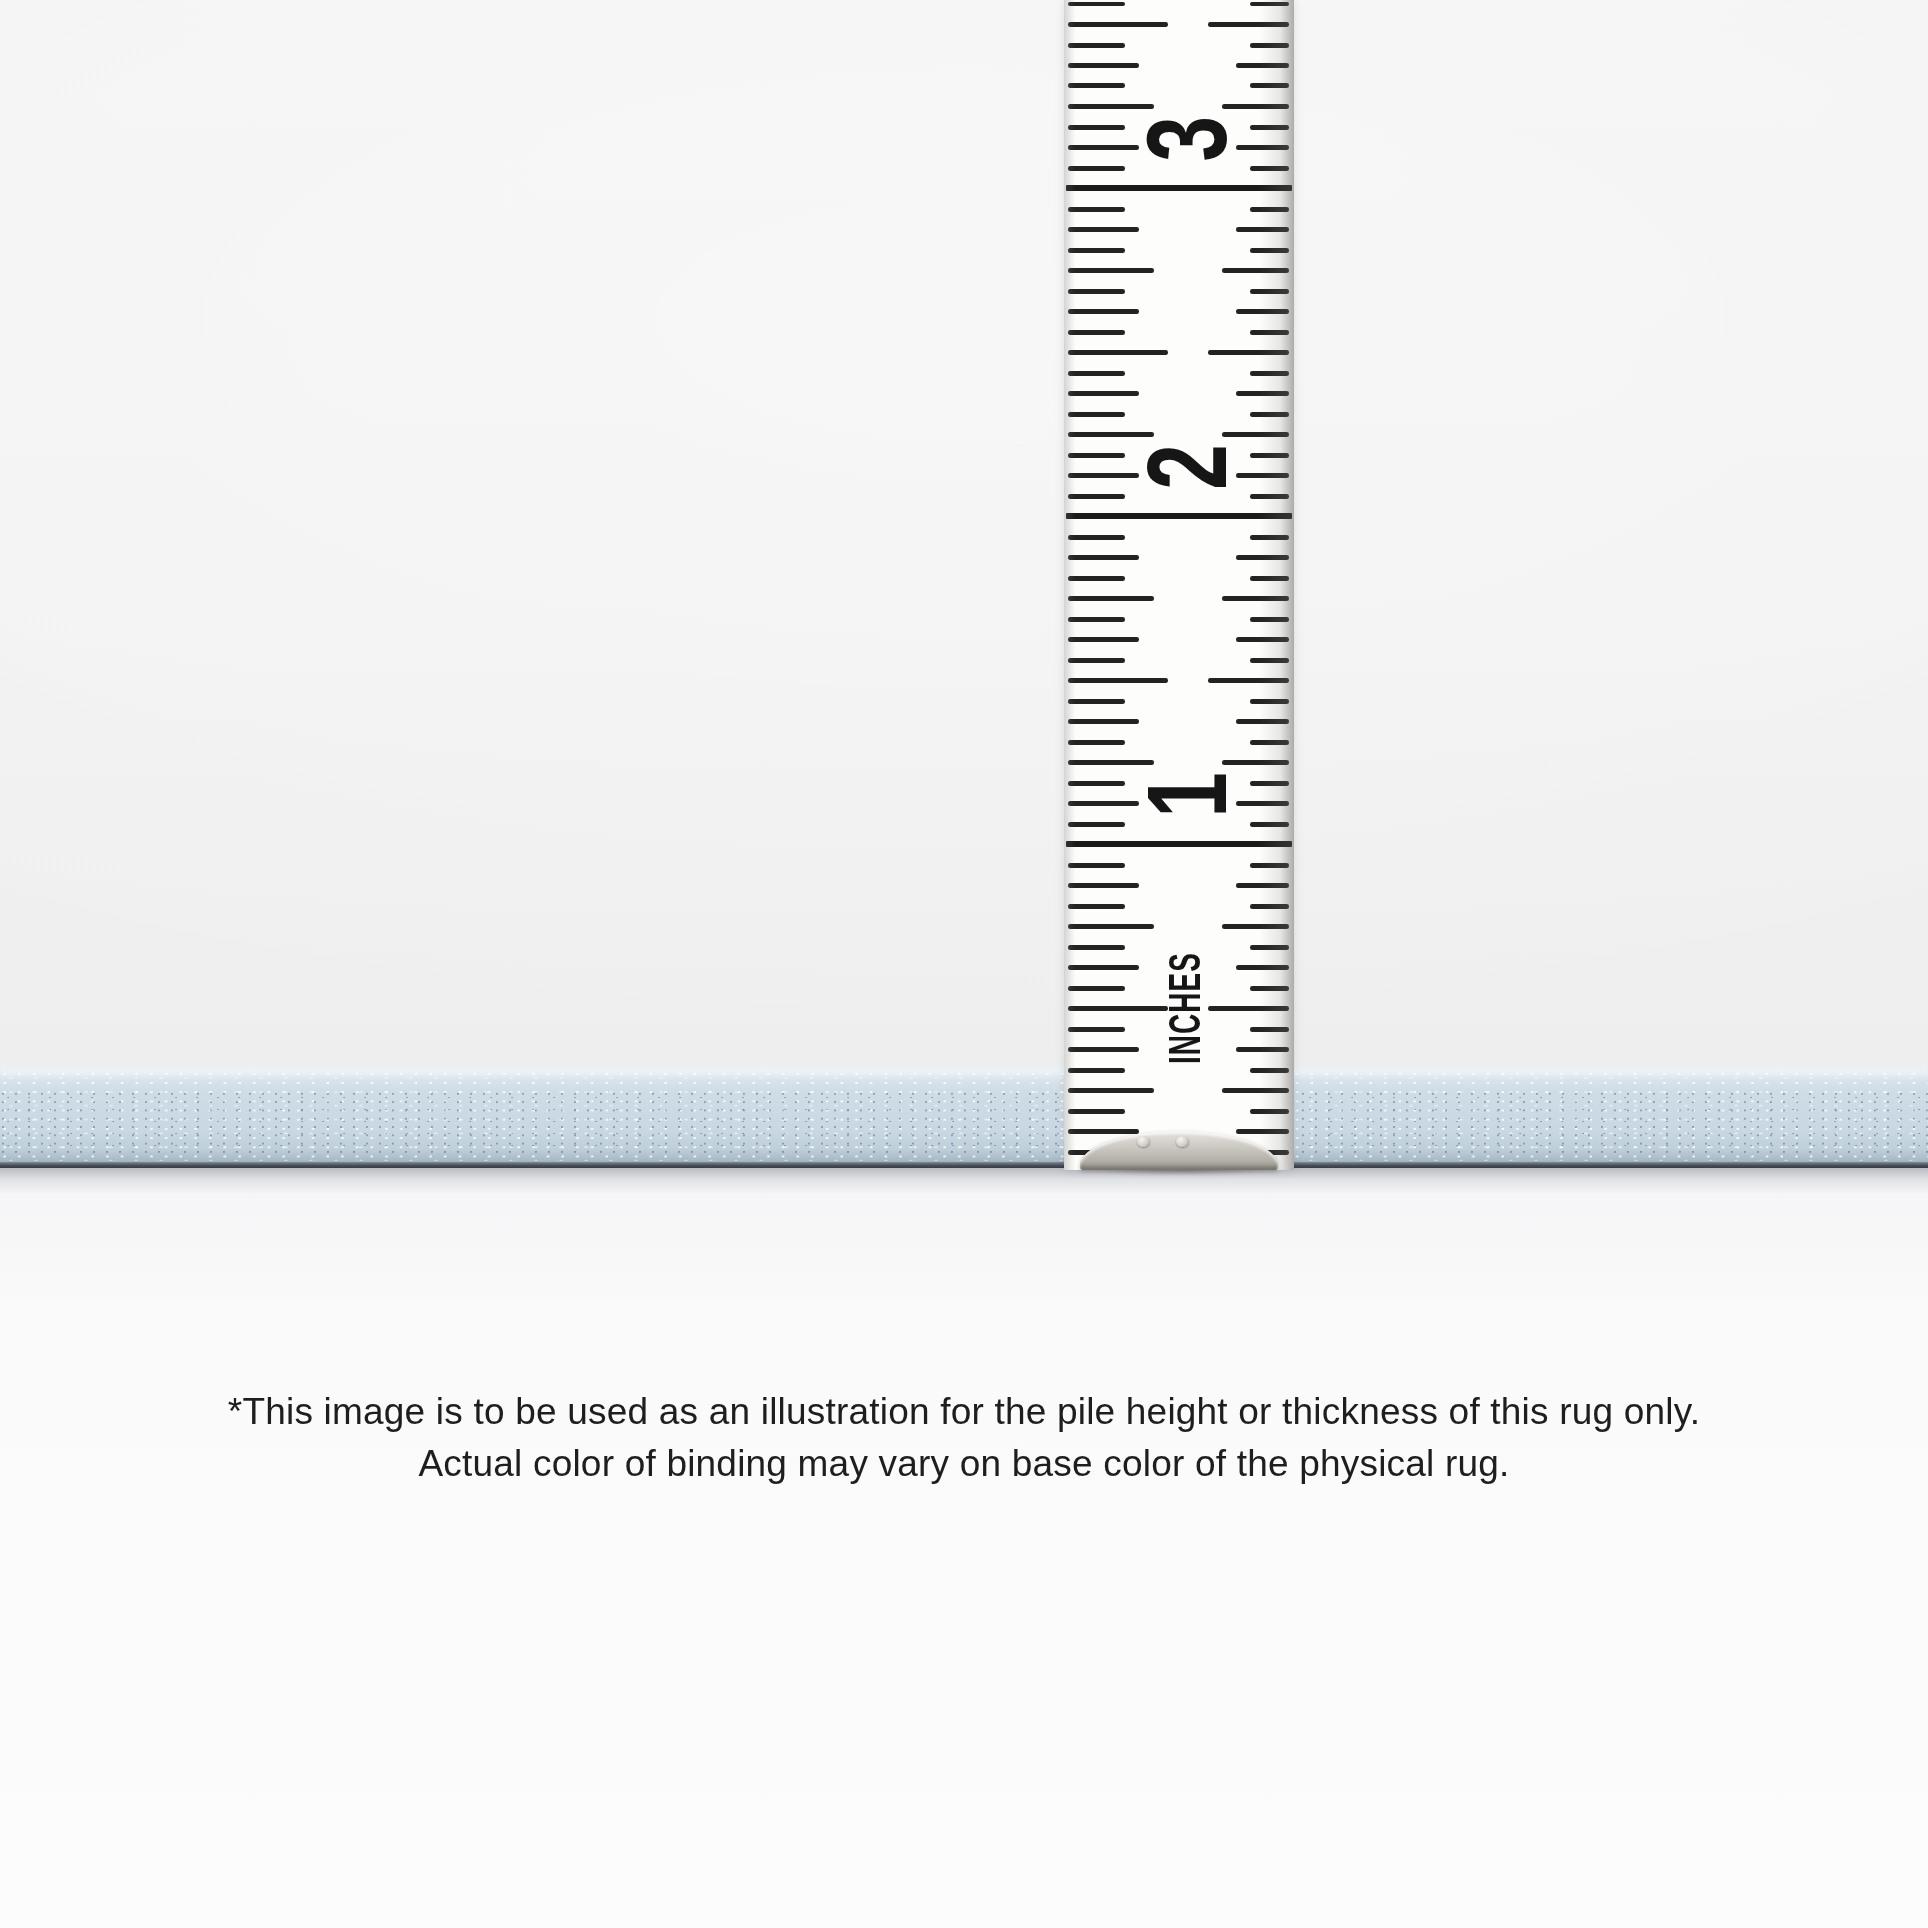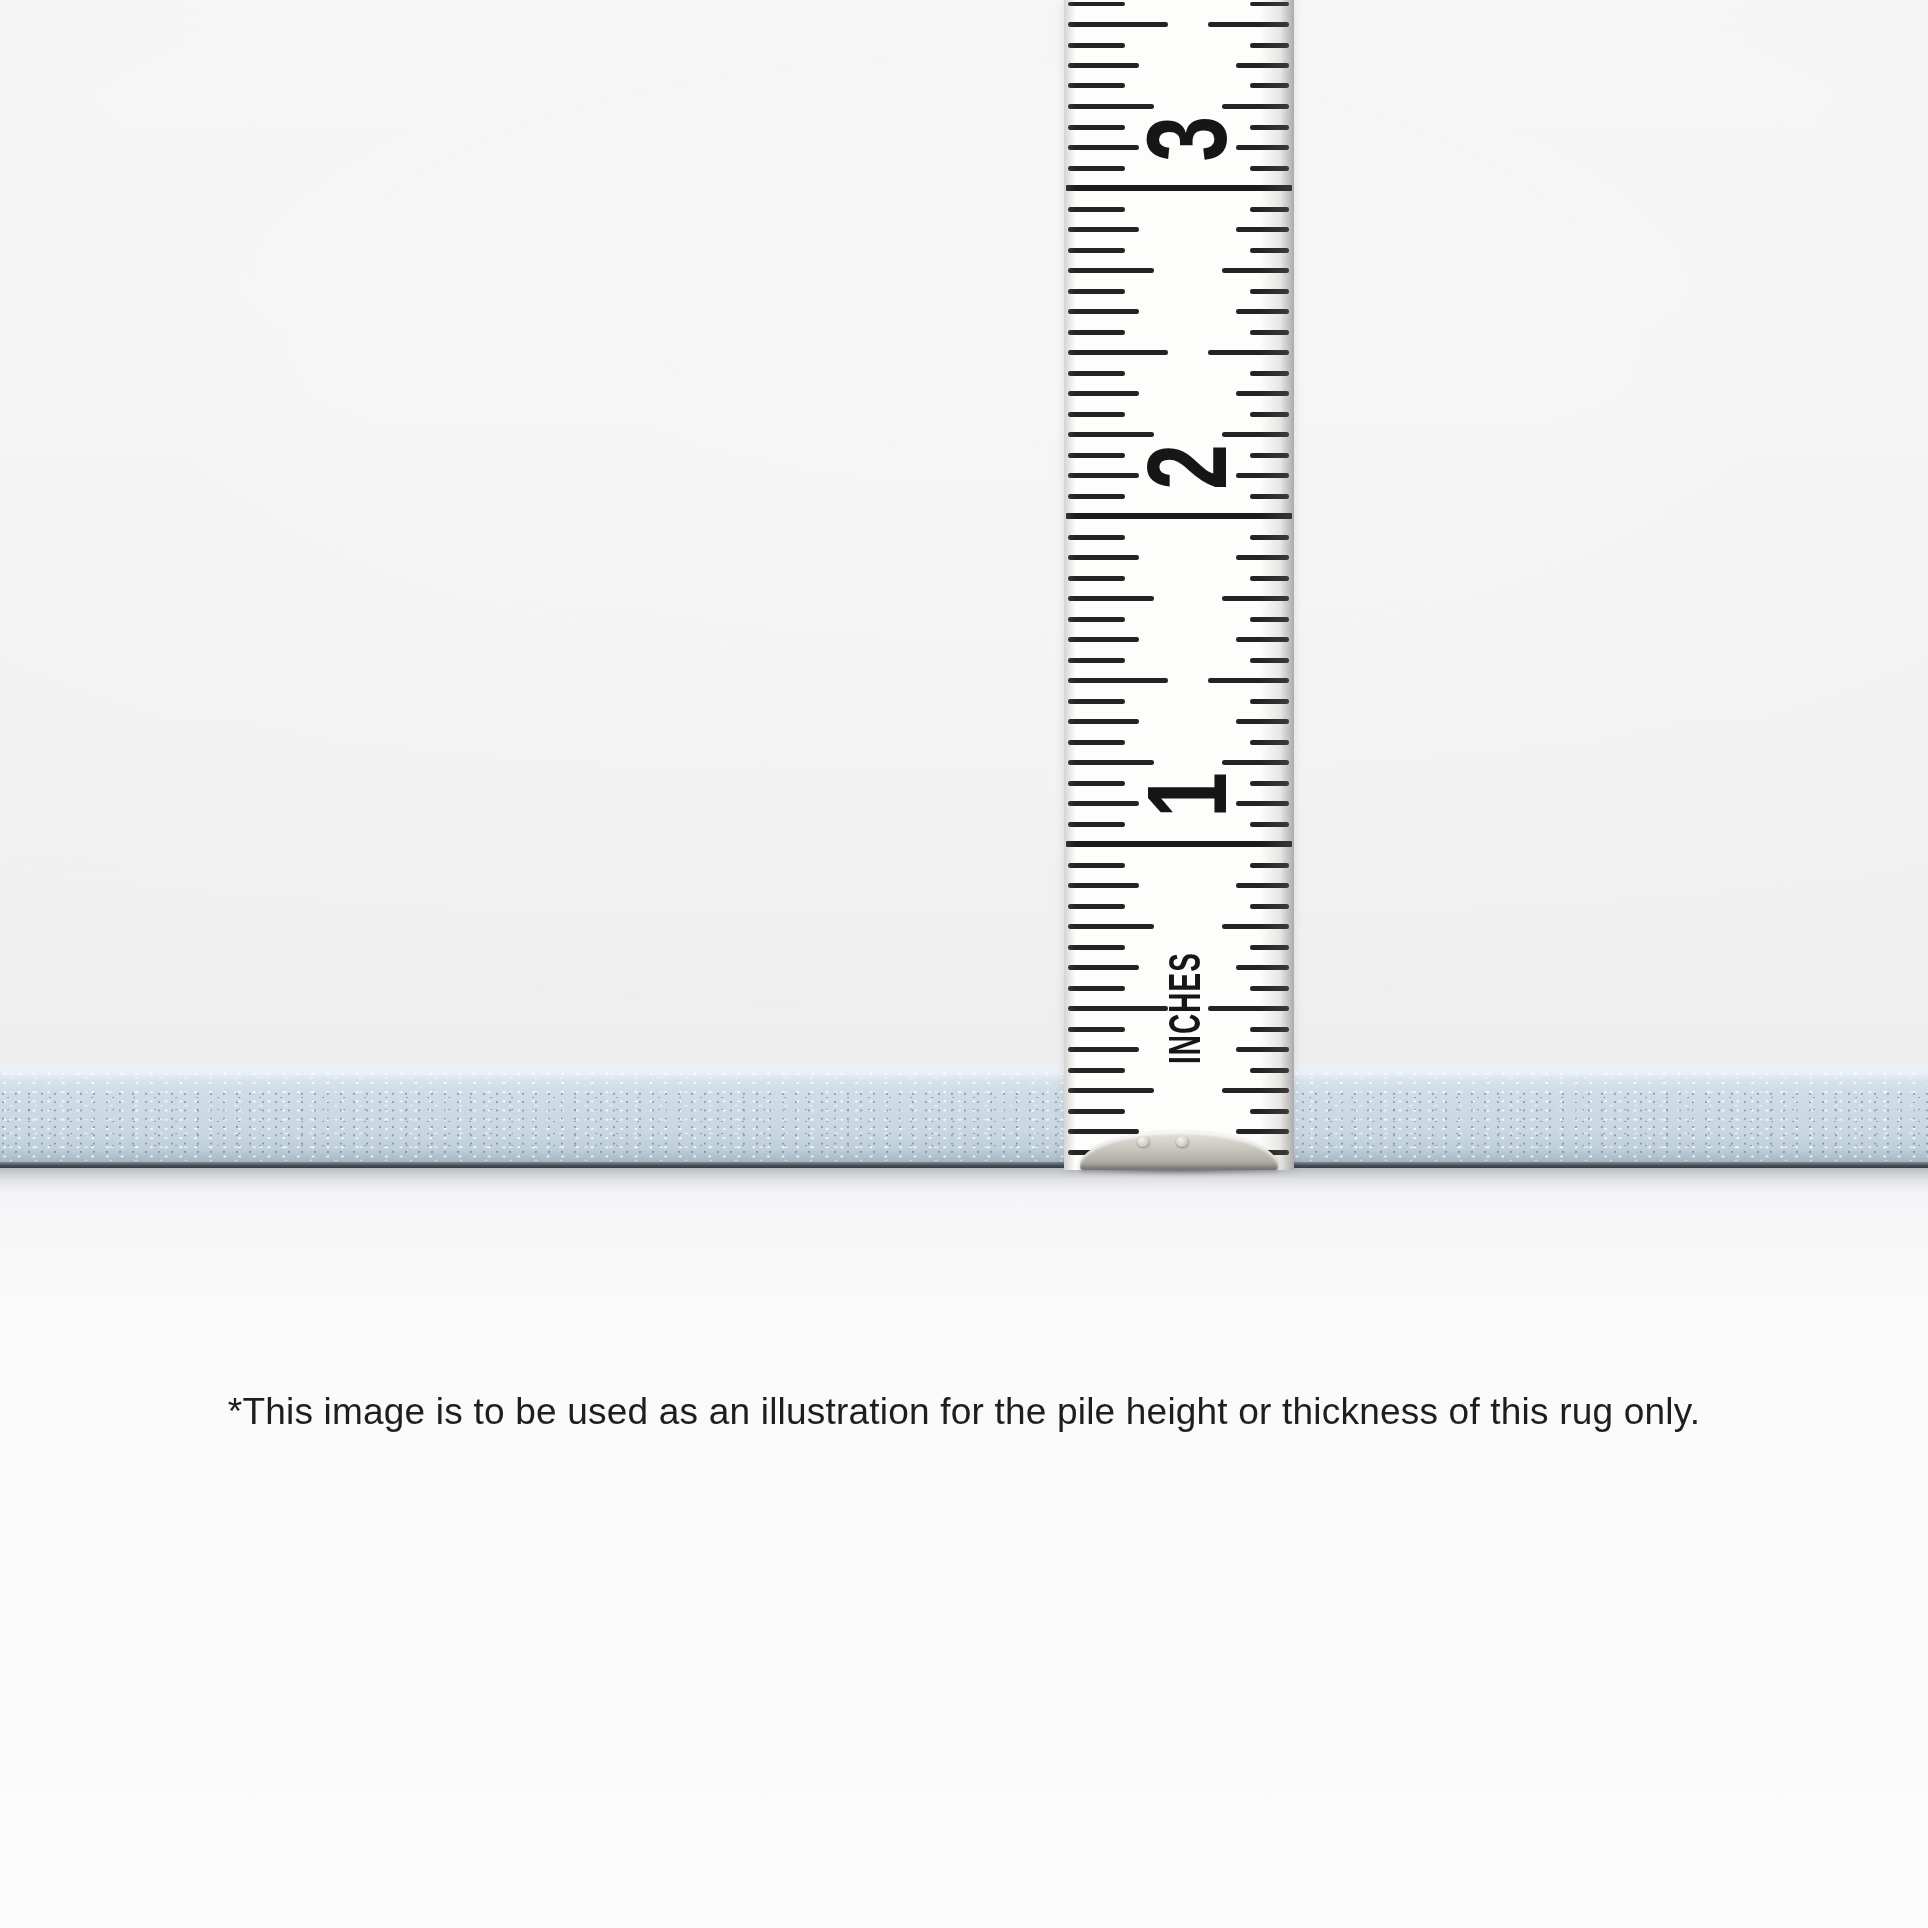--- a/index.html
+++ b/index.html
@@ -238,16 +238,17 @@
       <div class="tick" style="left: 3.7px; width: 57px; top: 43px;"></div>
       <div class="tick" style="right: 4.6px; width: 39px; top: 43px;"></div>
       <div class="tick" style="left: 3.7px; width: 100px; top: 22px;"></div>
       <div class="tick" style="right: 4.6px; width: 81px; top: 22px;"></div>
       <div class="tick" style="left: 3.7px; width: 57px; top: 1.5px;"></div>
       <div class="tick" style="right: 4.6px; width: 39px; top: 1.5px;"></div>
     </div>
 
   <div class="caption">
     <div>*This image is to be used as an illustration for the pile height or thickness of this rug only.</div>
+    <div>Actual color of binding may vary on base color of the physical rug.</div>
   </div>
 
 </div>
 
 
 </body></html>

